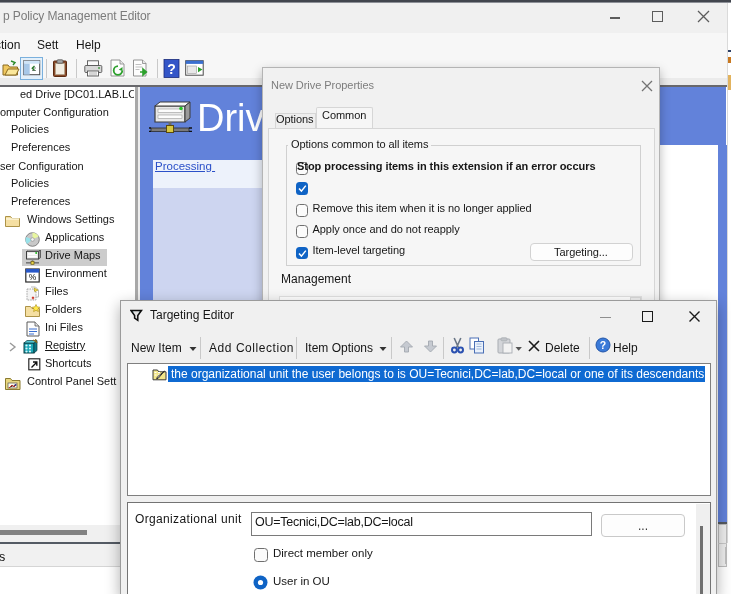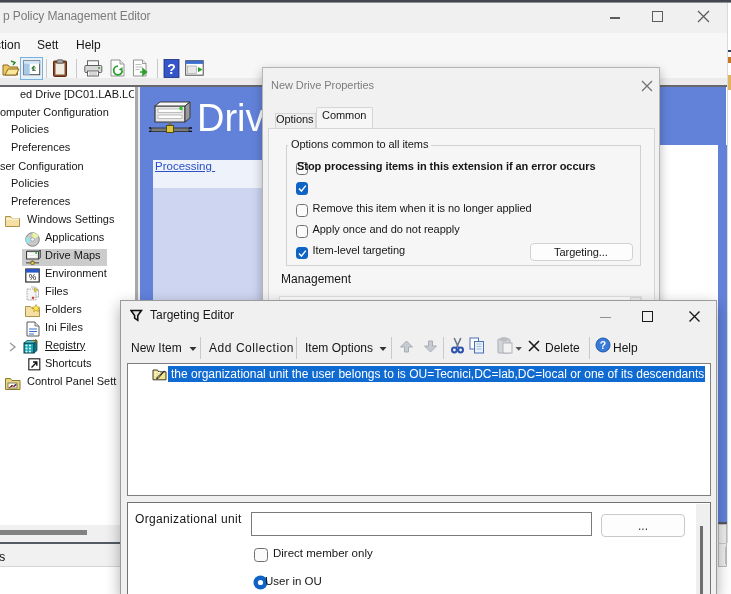--- a/index.html
+++ b/index.html
@@ -369,27 +369,28 @@
         <path d="M1 3 l4.5 0 1.2 1.8 7.3 0 0 8 -13 0z" fill="#f2e68a" stroke="#3a3a3a" stroke-width="1"></path>
         <path d="M2.5 5.5 l2 0 m1.5 0 l2 0 m-5.5 2.5 l2 0 m1.5 0 l2 0" stroke="#fff" stroke-width="1"></path>
         <path d="M12.5 4 L6.5 11 l-1.8 1 0.6 -2z" fill="#e8e8e8" stroke="#222" stroke-width="0.9"></path>
       </svg>
   <div class="a" style="left:47px;top:64.5px;width:537px;height:16.5px;background:#0f6ad2;"></div>
   <div class="t" style="left:50px;top:66px;font-size:12px;color:#ffffff;">the organizational unit the user belongs to is OU=Tecnici,DC=lab,DC=local or one of its descendants</div>
 
   <div class="a" style="left:6px;top:201px;width:584px;height:93px;background:#ffffff;border:1.5px solid #737373;border-bottom:none;box-sizing:border-box;"></div>
   <div class="t" style="left:14px;top:211px;letter-spacing:0.35px;">Organizational unit</div>
   <div class="a" style="left:130px;top:211px;width:341px;height:23.5px;background:#ffffff;border:1px solid #7a7a7a;box-sizing:border-box;"></div>
+  <div class="t" style="left:134px;top:214px;font-size:12.5px;letter-spacing:-0.25px;">OU=Tecnici,DC=lab,DC=local</div>
   <div class="a" style="left:480px;top:213px;width:84px;height:23px;background:#fdfdfd;border:1px solid #c9c9c9;border-radius:4px;box-sizing:border-box;"></div>
   <div class="t" style="left:517px;top:218px;color:#333;">...</div>
   <div class="cb" style="left:133px;top:247px;width:14px;height:14px;"></div>
   <div class="t" style="left:152px;top:245px;font-size:11.5px;">Direct member only</div>
   <svg class="a" style="left:132px;top:274px;" width="15" height="15">
         <circle cx="7.5" cy="7.5" r="7" fill="#0f63c5"></circle>
         <circle cx="7.5" cy="7.5" r="2.6" fill="#ffffff"></circle>
       </svg>
-  <div class="t" style="left:144px;top:273px;font-size:11.5px;">User in OU</div>
+  <div class="t" style="left:152px;top:273px;font-size:11.5px;">User in OU</div>
 
   <div class="a" style="left:575px;top:203px;width:14px;height:91px;background:#efefef;"></div>
   <div class="a" style="left:579px;top:225px;width:2.5px;height:69px;background:#6f6f6f;"></div>
 </div>
 
 </div>
 
 </body></html>

